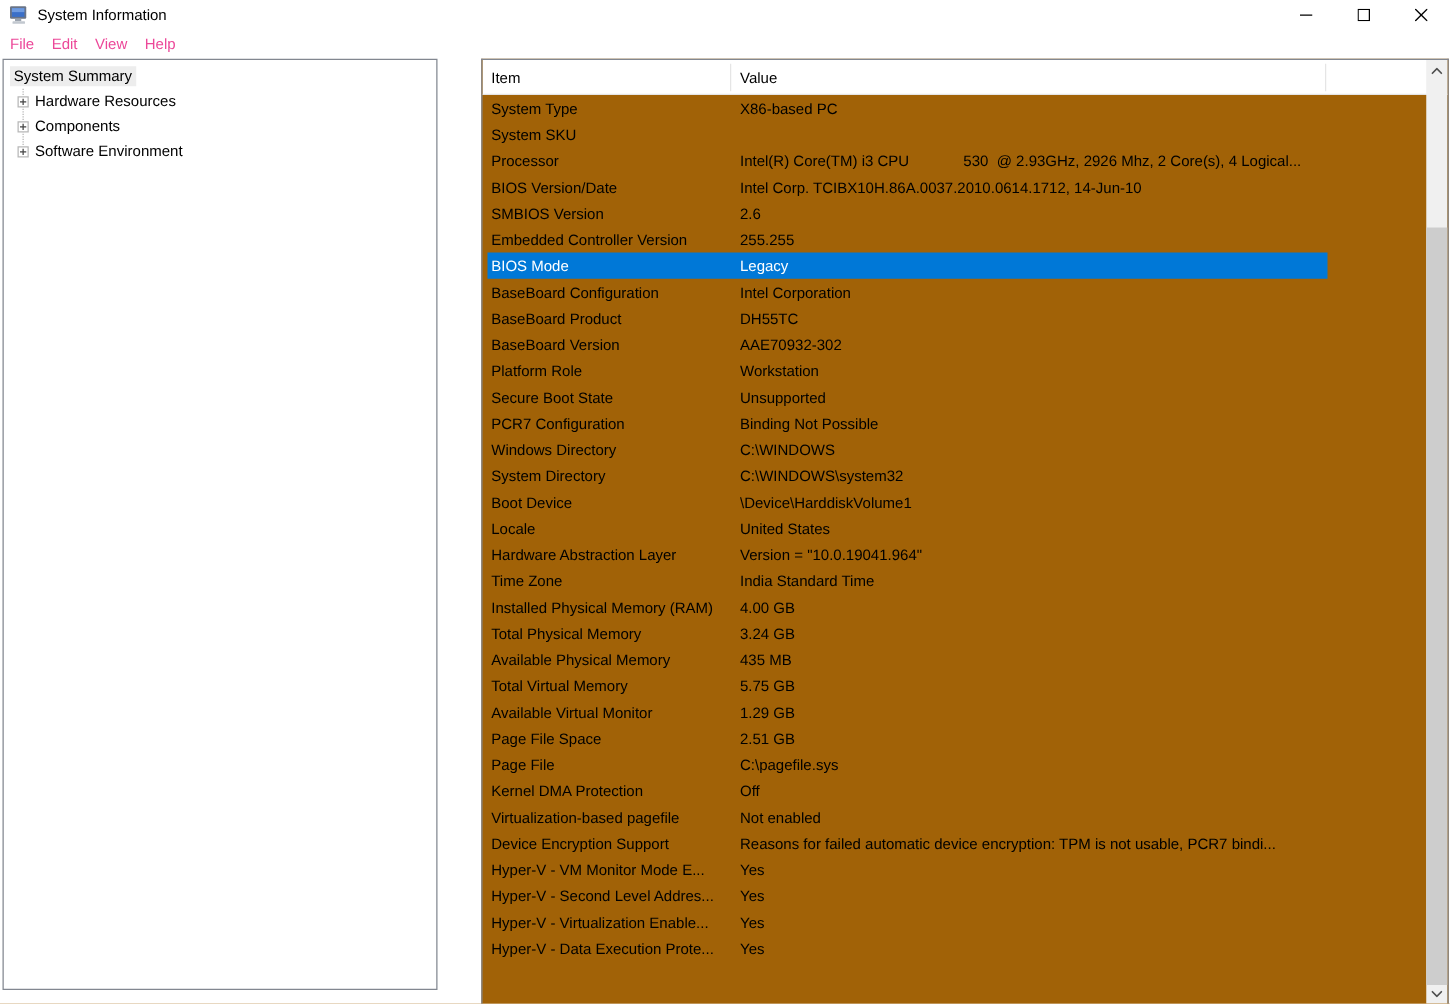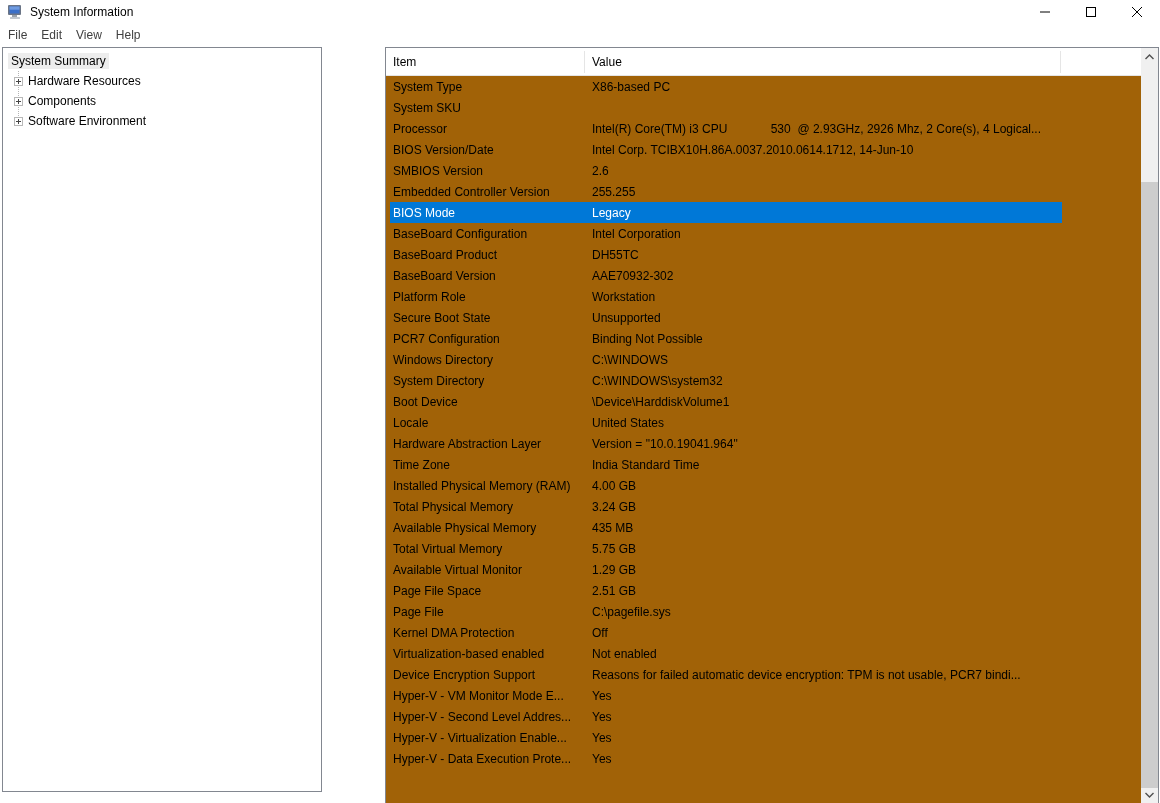--- a/index.html
+++ b/index.html
@@ -9,23 +9,23 @@
     font-size: 12px; color: #000; background: #fff; position: relative;
   }
   
   .titlebar { position:absolute; top:0; left:0; right:0; height:23px; background:#fff; display:flex; align-items:center; }
   .app-icon { margin-left:7px; width:17px; height:16px; display:inline-block; }
   .title-text { margin-left:6px; font-size:12px; }
   .caption-buttons { position:absolute; right:0; top:0; height:23px; display:flex; }
   .cap-btn { width:46px; height:23px; display:flex; align-items:center; justify-content:center; background:#fff; }
   
   .menubar { position:absolute; top:23px; left:0; right:0; height:23px; background:#fff; display:flex; align-items:center; padding-left:8px; }
-  .menu-item { margin-right:14px; color:#404040; }
-  
-  .left-pane { position:absolute; left:2px; top:47px; width:320px; height:745px;
+  .menu-item { margin-right:14px; color:#ec4899; }
+  
+  .left-pane { position:absolute; left:2px; top:47px; width:348px; height:745px;
     border:1px solid var(--pane-border,#828790); background:#fff; overflow:hidden; }
   .right-pane { position:absolute; left:385px; top:47px; width:774px; height:756px;
     border:1px solid var(--pane-border,#828790); border-bottom:none; background:#a16207; overflow:hidden; }
   
   .tree { position:relative; padding-top:3px; }
   .tree-root-row { height:20px; display:flex; align-items:center; }
   .tree-root-label { margin-left:5px; padding:1px 3px; background:var(--tree-selected-bg,#ededed); }
   .tree-vline { position:absolute; left:15px; top:23px; height:51px; width:0; border-left:1px dotted #b5b5b5; }
   .tree-item { height:20px; display:flex; align-items:center; position:relative; }
   .expand-box { width:9px; height:9px; border:1px solid #b8b8b8; background:#fff; margin-left:11px; position:relative; flex:0 0 auto; }
@@ -224,21 +224,21 @@
       </div>
       <div class="lrow">
         <span class="cell-item">Page File</span>
         <span class="cell-value">C:\pagefile.sys</span>
       </div>
       <div class="lrow">
         <span class="cell-item">Kernel DMA Protection</span>
         <span class="cell-value">Off</span>
       </div>
       <div class="lrow">
-        <span class="cell-item">Virtualization-based enabled</span>
+        <span class="cell-item">Virtualization-based pagefile</span>
         <span class="cell-value">Not enabled</span>
       </div>
       <div class="lrow">
         <span class="cell-item">Device Encryption Support</span>
         <span class="cell-value">Reasons for failed automatic device encryption: TPM is not usable, PCR7 bindi...</span>
       </div>
       <div class="lrow">
         <span class="cell-item">Hyper-V - VM Monitor Mode E...</span>
         <span class="cell-value">Yes</span>
       </div>

